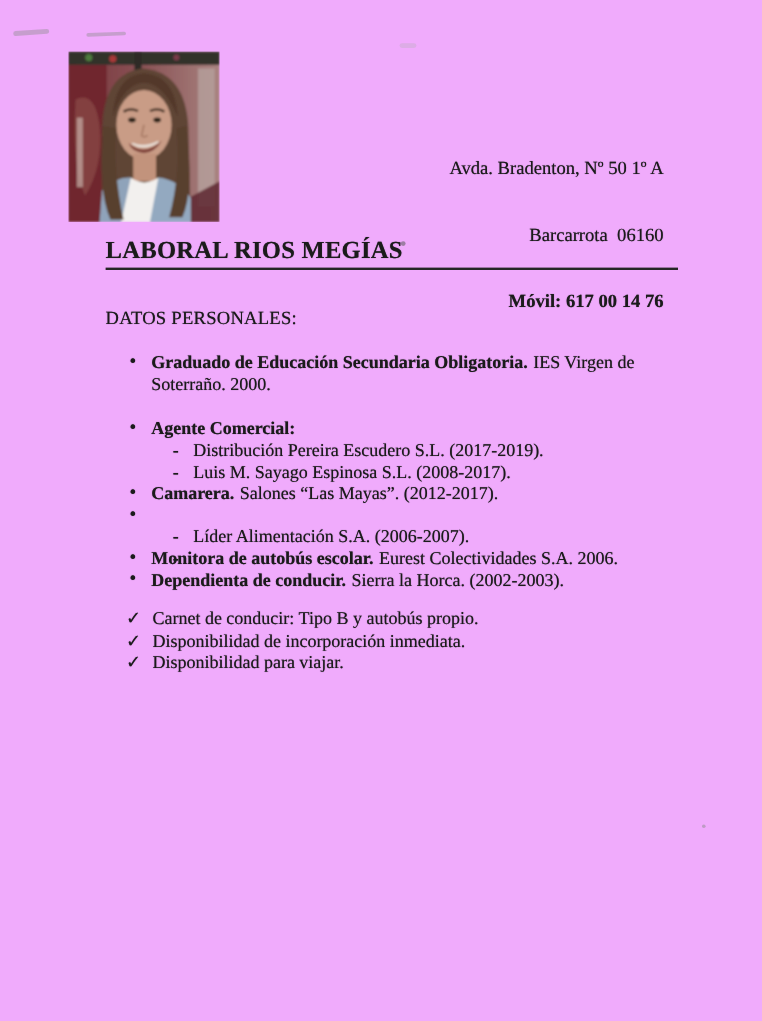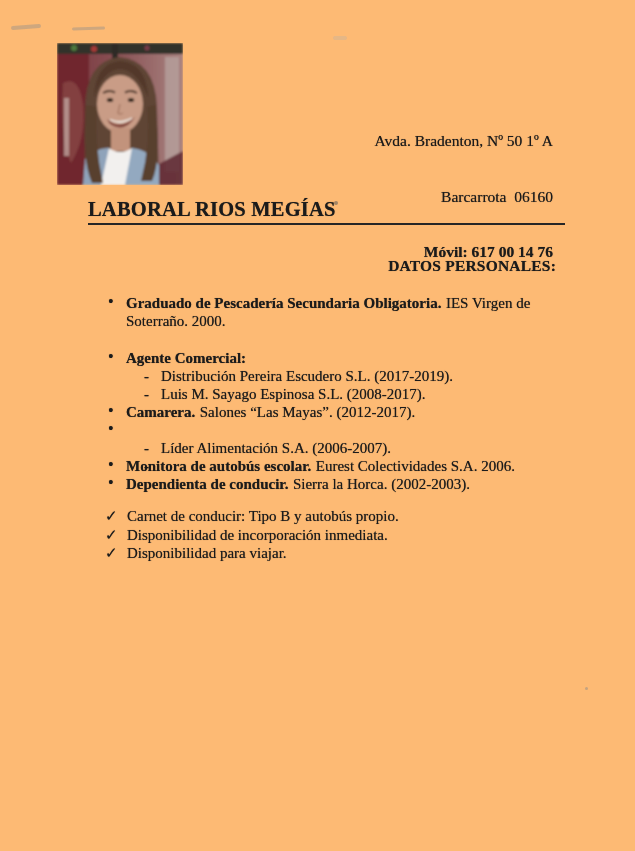--- a/index.html
+++ b/index.html
@@ -1,20 +1,20 @@
 <!DOCTYPE html>
 <html><head>
 <meta charset="utf-8">
 <style>
   * { margin:0; padding:0; box-sizing:border-box; }
   html,body { background:#ffffff; }
   .page {
     position:relative;
     width:635px; height:851px;
-    background:#fdba74;
+    background:#f0abfc;
     font-family:"Liberation Serif","DejaVu Serif",serif;
     color:#1b1b1b;
     overflow:hidden;
   }
   .ink { text-shadow:0 0 0.7px rgba(25,25,25,.72); }
 
   
   .photo { position:absolute; left:57px; top:43px; width:126px; height:142px; display:block; }
 
   
@@ -37,21 +37,21 @@
   
   .name-block {
     position:absolute; left:88px; top:199px; width:477px;
     padding-bottom:3px;
     border-bottom:2.5px solid #262626;
   }
   .name { font-size:20.5px; line-height:21px; font-weight:bold; letter-spacing:.2px; }
 
   
   .content { position:absolute; left:88px; top:257px; width:468px; font-size:15px; line-height:18px; }
-  h2 { font-size:15.5px; line-height:18px; font-weight:bold; letter-spacing:.2px;text-align:right; }
+  h2 { font-size:15.5px; line-height:18px; font-weight:normal; letter-spacing:.2px; }
   .personal-lines { margin-top:17px; }
   .h-formacion { margin-top:10px; }
   .edu-list { margin-top:19px; }
   .h-experiencia { margin-top:15px; }
   .exp-list { margin-top:19px; }
   .h-otros { margin-top:33px; }
   .check-list { margin-top:14px; line-height:18.6px; }
 
   .li { position:relative; padding-left:38px; }
   .li > .bullet { position:absolute; left:20px; top:-1px; font-size:16px; }
@@ -124,21 +124,21 @@
   <div class="name-block">
     <span class="name ink">LABORAL RIOS MEGÍAS</span>
   </div>
 
   <div class="content ink">
 
     <h2>DATOS PERSONALES:</h2>
 
     <div class="edu-list">
       <div class="li">
-        <span class="bullet">•</span><b class="t">Graduado de Pescadería Secundaria Obligatoria.</b><span class="detail">IES Virgen de Soterraño. 2000.</span>
+        <span class="bullet">•</span><b class="t">Graduado de Educación Secundaria Obligatoria.</b><span class="detail">IES Virgen de Soterraño. 2000.</span>
       </div>
     </div>
 
     <div class="exp-list">
       <div class="li">
         <span class="bullet">•</span><b class="t">Agente Comercial:</b><span class="detail"></span>
       </div>
       <div class="sub">
         <span class="dash">-</span><span>Distribución Pereira Escudero S.L. (2017-2019).</span>
       </div>

